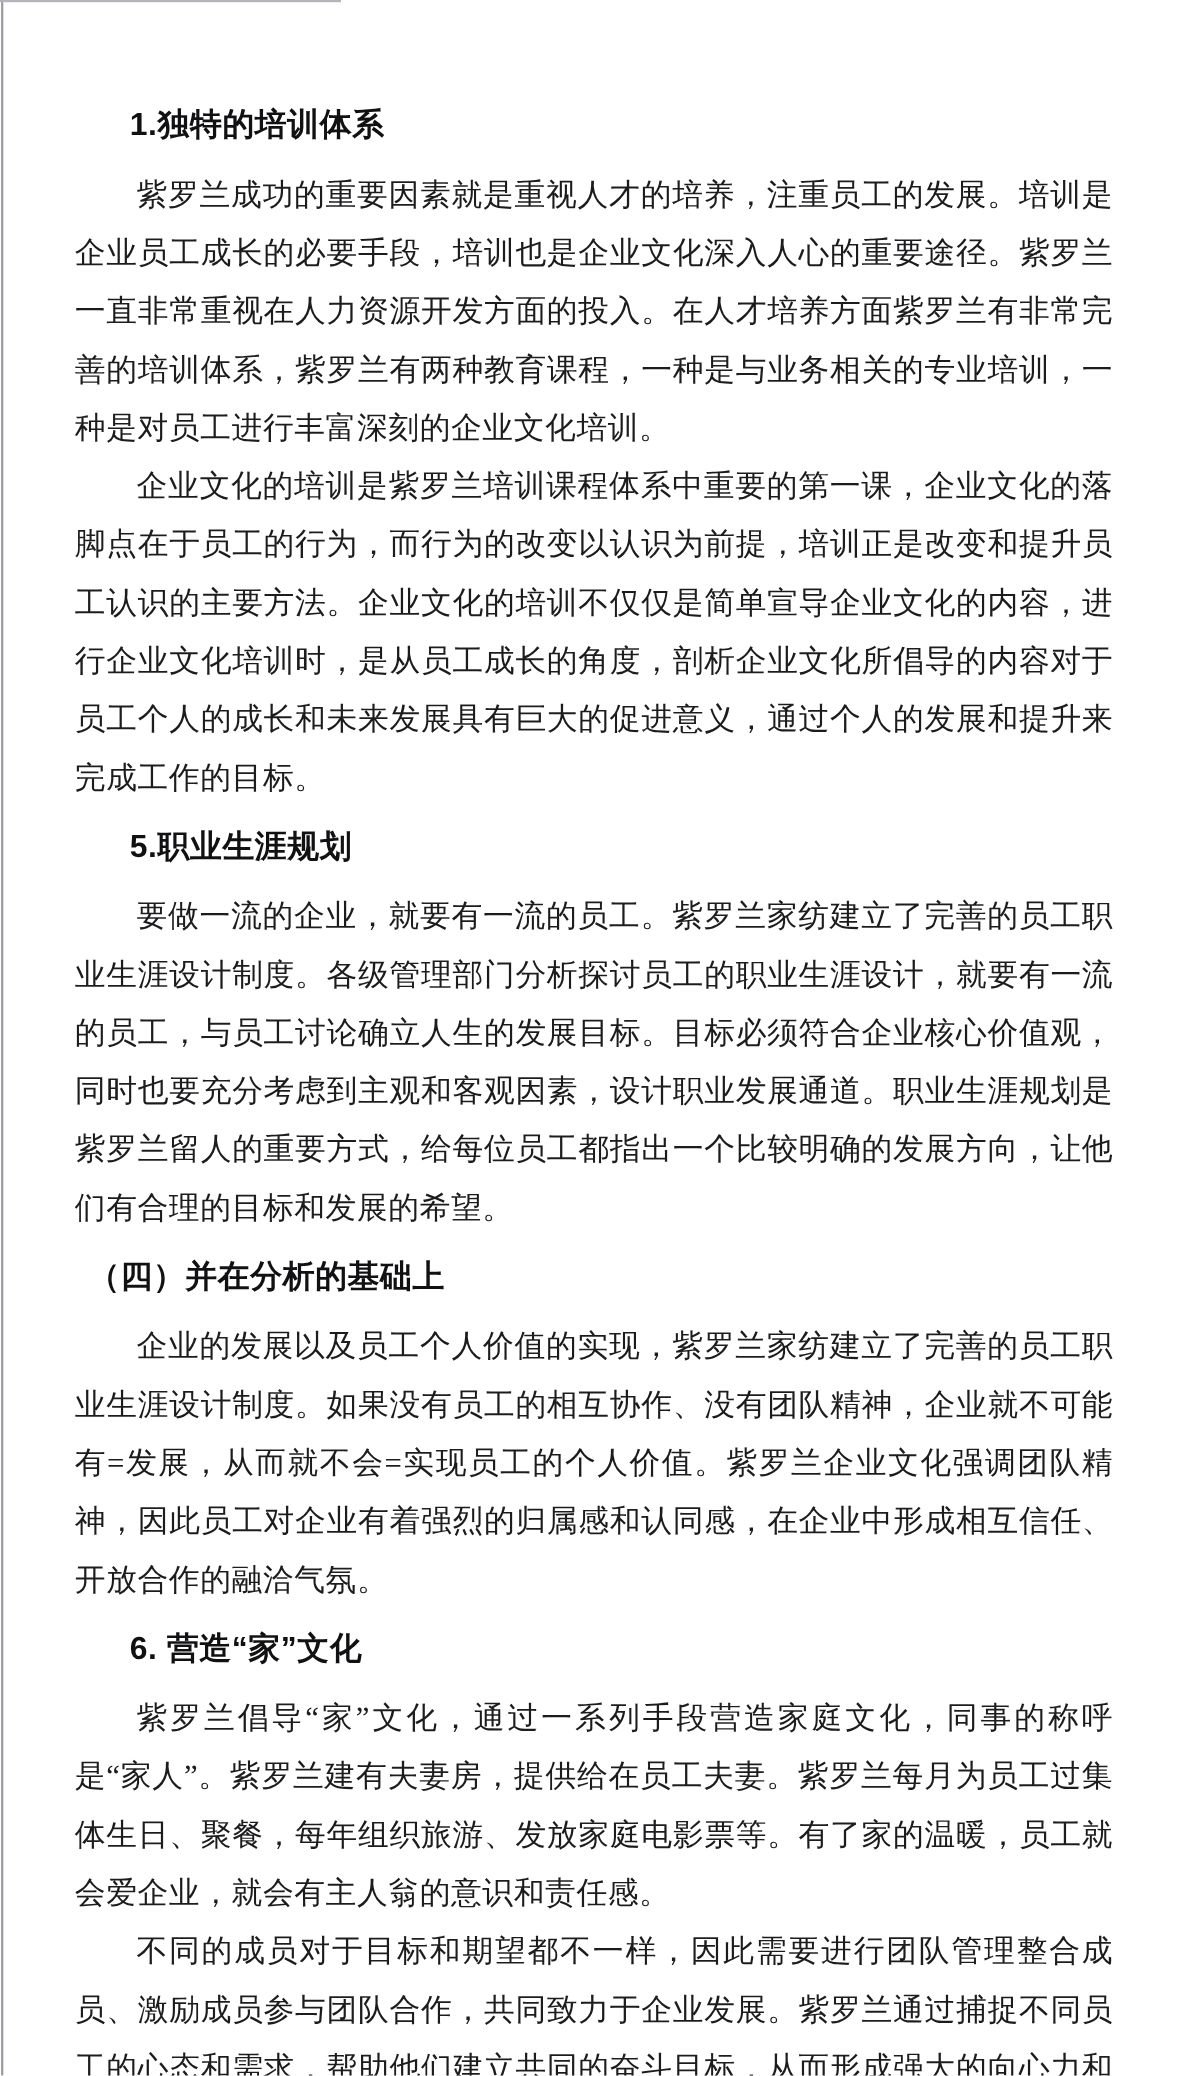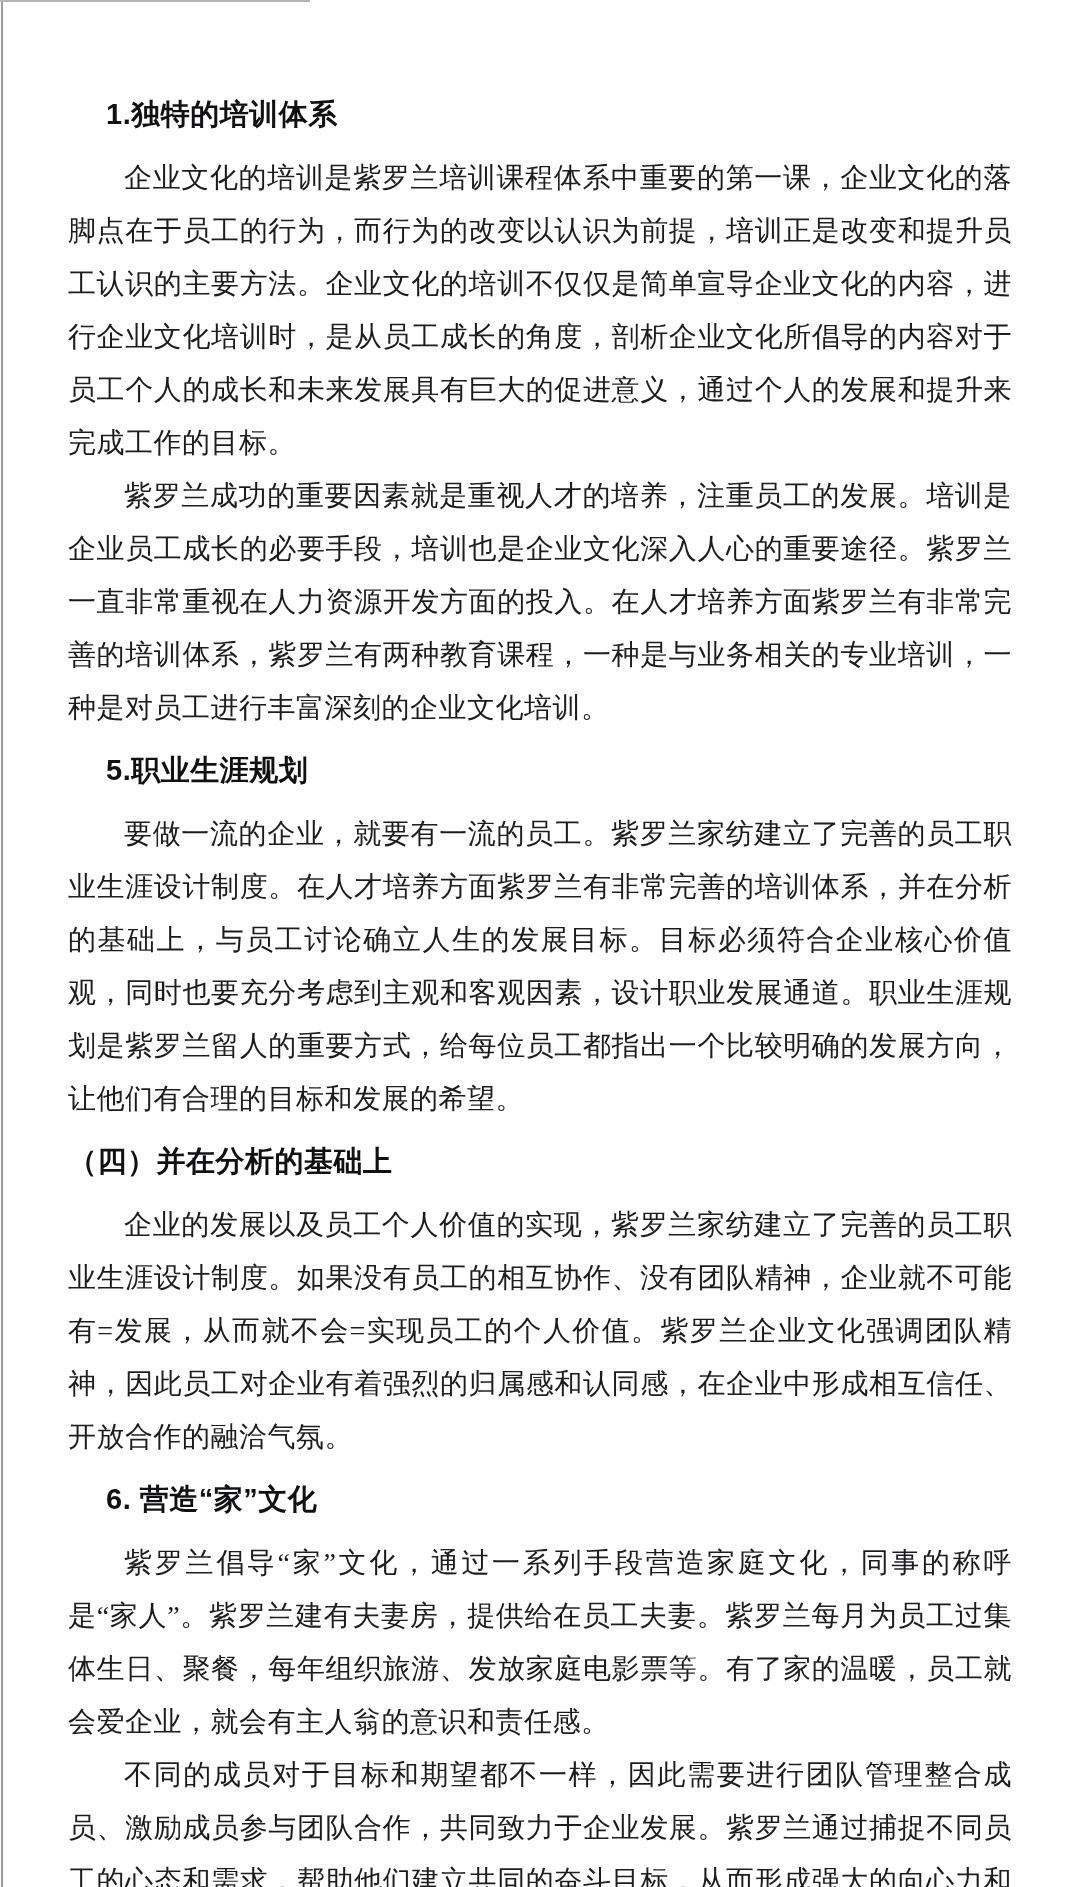--- a/index.html
+++ b/index.html
@@ -47,43 +47,43 @@
     text-justify: inter-ideograph;
     text-indent: 2em;
     letter-spacing: 0.5px;
     color: #1c1c1e;
   }
   .h-sub, .h-main {
     font-family: "Liberation Sans", "DejaVu Sans", sans-serif;
     font-weight: 700;
     font-size: 29px;
     line-height: 53px;
-    margin: 10px 0 10px 0;
+    margin: 10px 0 10px 12px;
     color: #111113;
     letter-spacing: 0.5px;
   }
   .h-sub {
     padding-left: 38px;  
   }
   .h-main {
     padding-left: 0;     
   }
 </style>
 </head>
 <body>
 
 <div class="page">
   <div class="edge-line-left"></div>
   <div class="edge-line-top"></div>
 
   <div class="content">
     <div class="h-sub">1.独特的培训体系</div>
+    <p class="para">紫罗兰成功的重要因素就是重视人才的培养，注重员工的发展。培训是企业员工成长的必要手段，培训也是企业文化深入人心的重要途径。紫罗兰一直非常重视在人力资源开发方面的投入。在人才培养方面紫罗兰有非常完善的培训体系，紫罗兰有两种教育课程，一种是与业务相关的专业培训，一种是对员工进行丰富深刻的企业文化培训。</p>
     <p class="para">企业文化的培训是紫罗兰培训课程体系中重要的第一课，企业文化的落脚点在于员工的行为，而行为的改变以认识为前提，培训正是改变和提升员工认识的主要方法。企业文化的培训不仅仅是简单宣导企业文化的内容，进行企业文化培训时，是从员工成长的角度，剖析企业文化所倡导的内容对于员工个人的成长和未来发展具有巨大的促进意义，通过个人的发展和提升来完成工作的目标。</p>
-    <p class="para">紫罗兰成功的重要因素就是重视人才的培养，注重员工的发展。培训是企业员工成长的必要手段，培训也是企业文化深入人心的重要途径。紫罗兰一直非常重视在人力资源开发方面的投入。在人才培养方面紫罗兰有非常完善的培训体系，紫罗兰有两种教育课程，一种是与业务相关的专业培训，一种是对员工进行丰富深刻的企业文化培训。</p>
     <div class="h-sub">5.职业生涯规划</div>
-    <p class="para">要做一流的企业，就要有一流的员工。紫罗兰家纺建立了完善的员工职业生涯设计制度。在人才培养方面紫罗兰有非常完善的培训体系，并在分析的基础上，与员工讨论确立人生的发展目标。目标必须符合企业核心价值观，同时也要充分考虑到主观和客观因素，设计职业发展通道。职业生涯规划是紫罗兰留人的重要方式，给每位员工都指出一个比较明确的发展方向，让他们有合理的目标和发展的希望。</p>
+    <p class="para">要做一流的企业，就要有一流的员工。紫罗兰家纺建立了完善的员工职业生涯设计制度。各级管理部门分析探讨员工的职业生涯设计，就要有一流的员工，与员工讨论确立人生的发展目标。目标必须符合企业核心价值观，同时也要充分考虑到主观和客观因素，设计职业发展通道。职业生涯规划是紫罗兰留人的重要方式，给每位员工都指出一个比较明确的发展方向，让他们有合理的目标和发展的希望。</p>
     <div class="h-main">（四）并在分析的基础上</div>
     <p class="para">企业的发展以及员工个人价值的实现，紫罗兰家纺建立了完善的员工职业生涯设计制度。如果没有员工的相互协作、没有团队精神，企业就不可能有=发展，从而就不会=实现员工的个人价值。紫罗兰企业文化强调团队精神，因此员工对企业有着强烈的归属感和认同感，在企业中形成相互信任、开放合作的融洽气氛。</p>
     <div class="h-sub">6. 营造“家”文化</div>
     <p class="para">紫罗兰倡导“家”文化，通过一系列手段营造家庭文化，同事的称呼是“家人”。紫罗兰建有夫妻房，提供给在员工夫妻。紫罗兰每月为员工过集体生日、聚餐，每年组织旅游、发放家庭电影票等。有了家的温暖，员工就会爱企业，就会有主人翁的意识和责任感。</p>
     <p class="para">不同的成员对于目标和期望都不一样，因此需要进行团队管理整合成员、激励成员参与团队合作，共同致力于企业发展。紫罗兰通过捕捉不同员工的心态和需求，帮助他们建立共同的奋斗目标，从而形成强大的向心力和凝聚力。同时，</p>
   </div>
 </div>
 
 </body></html>

